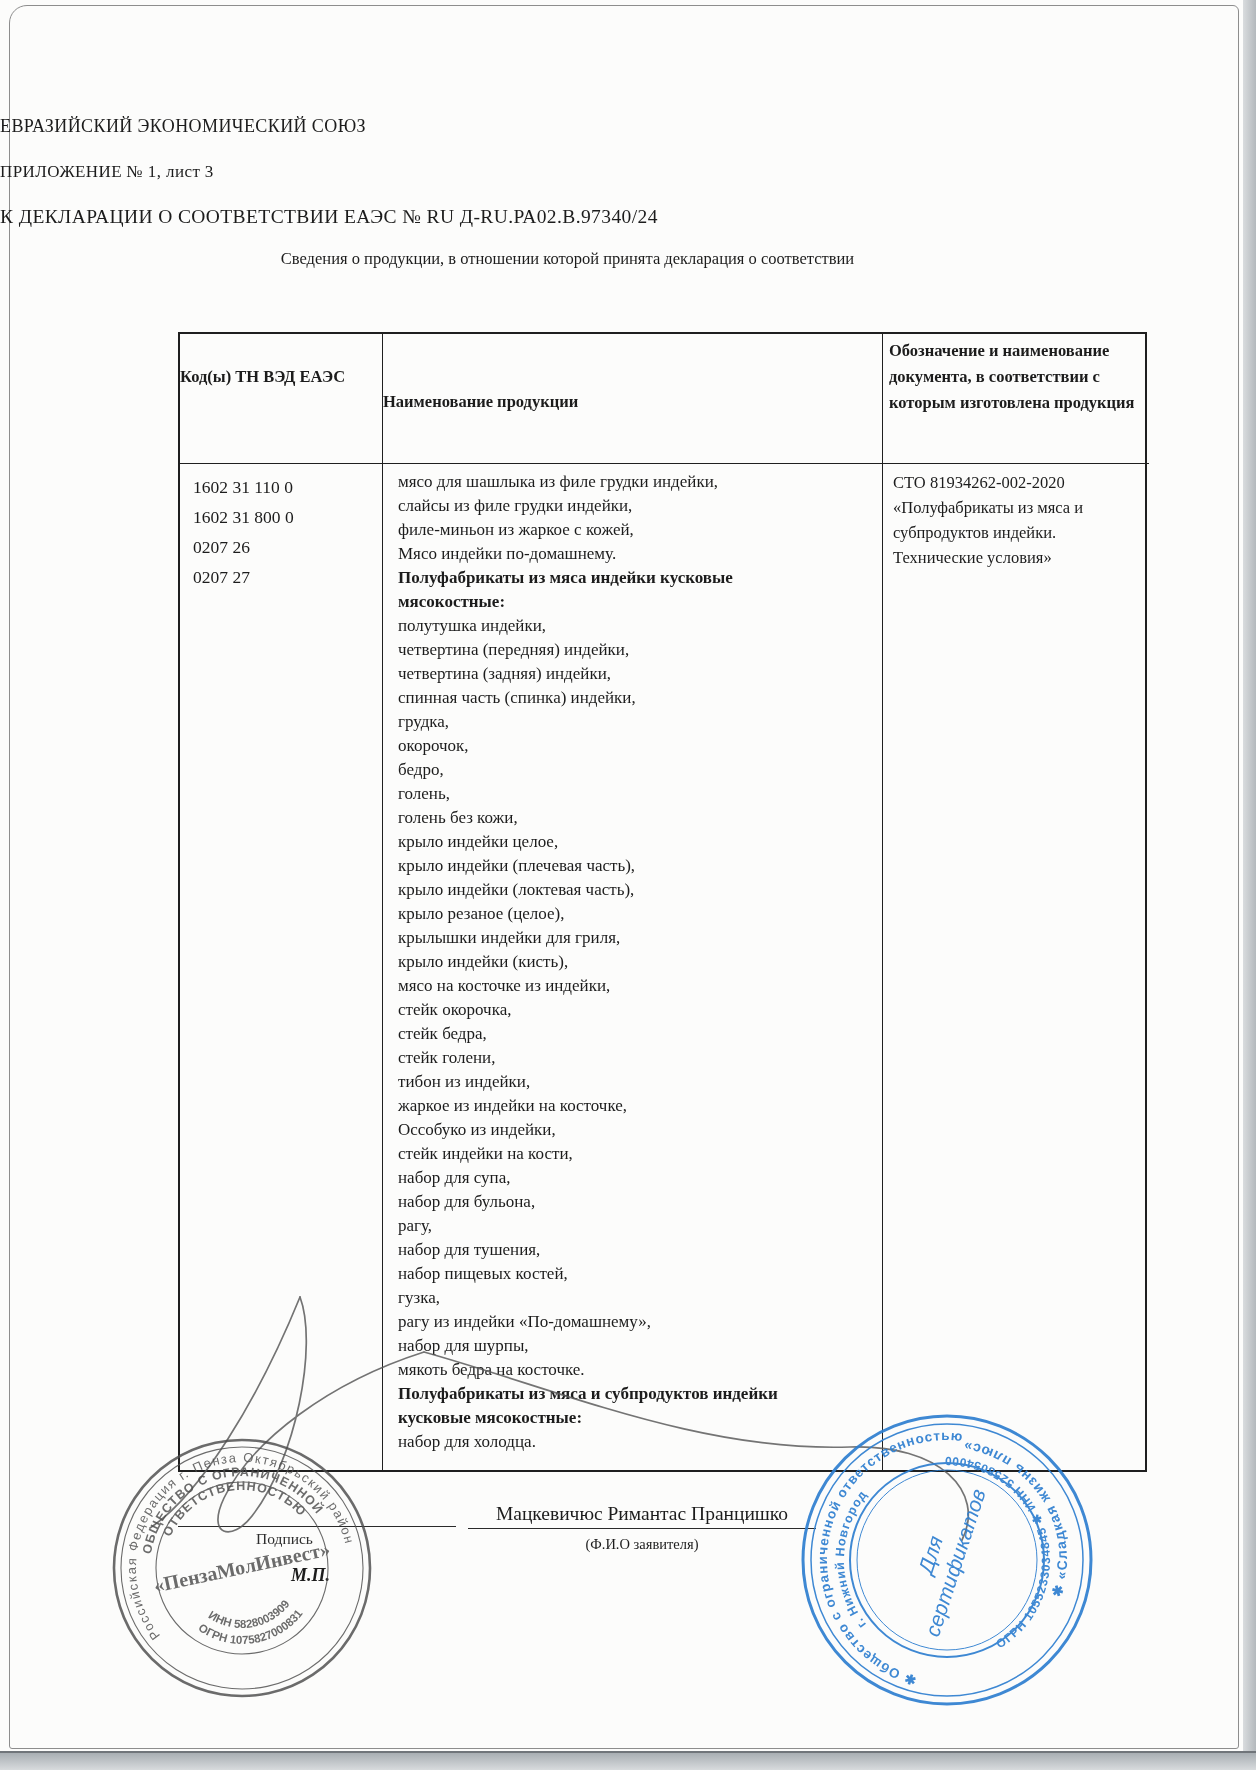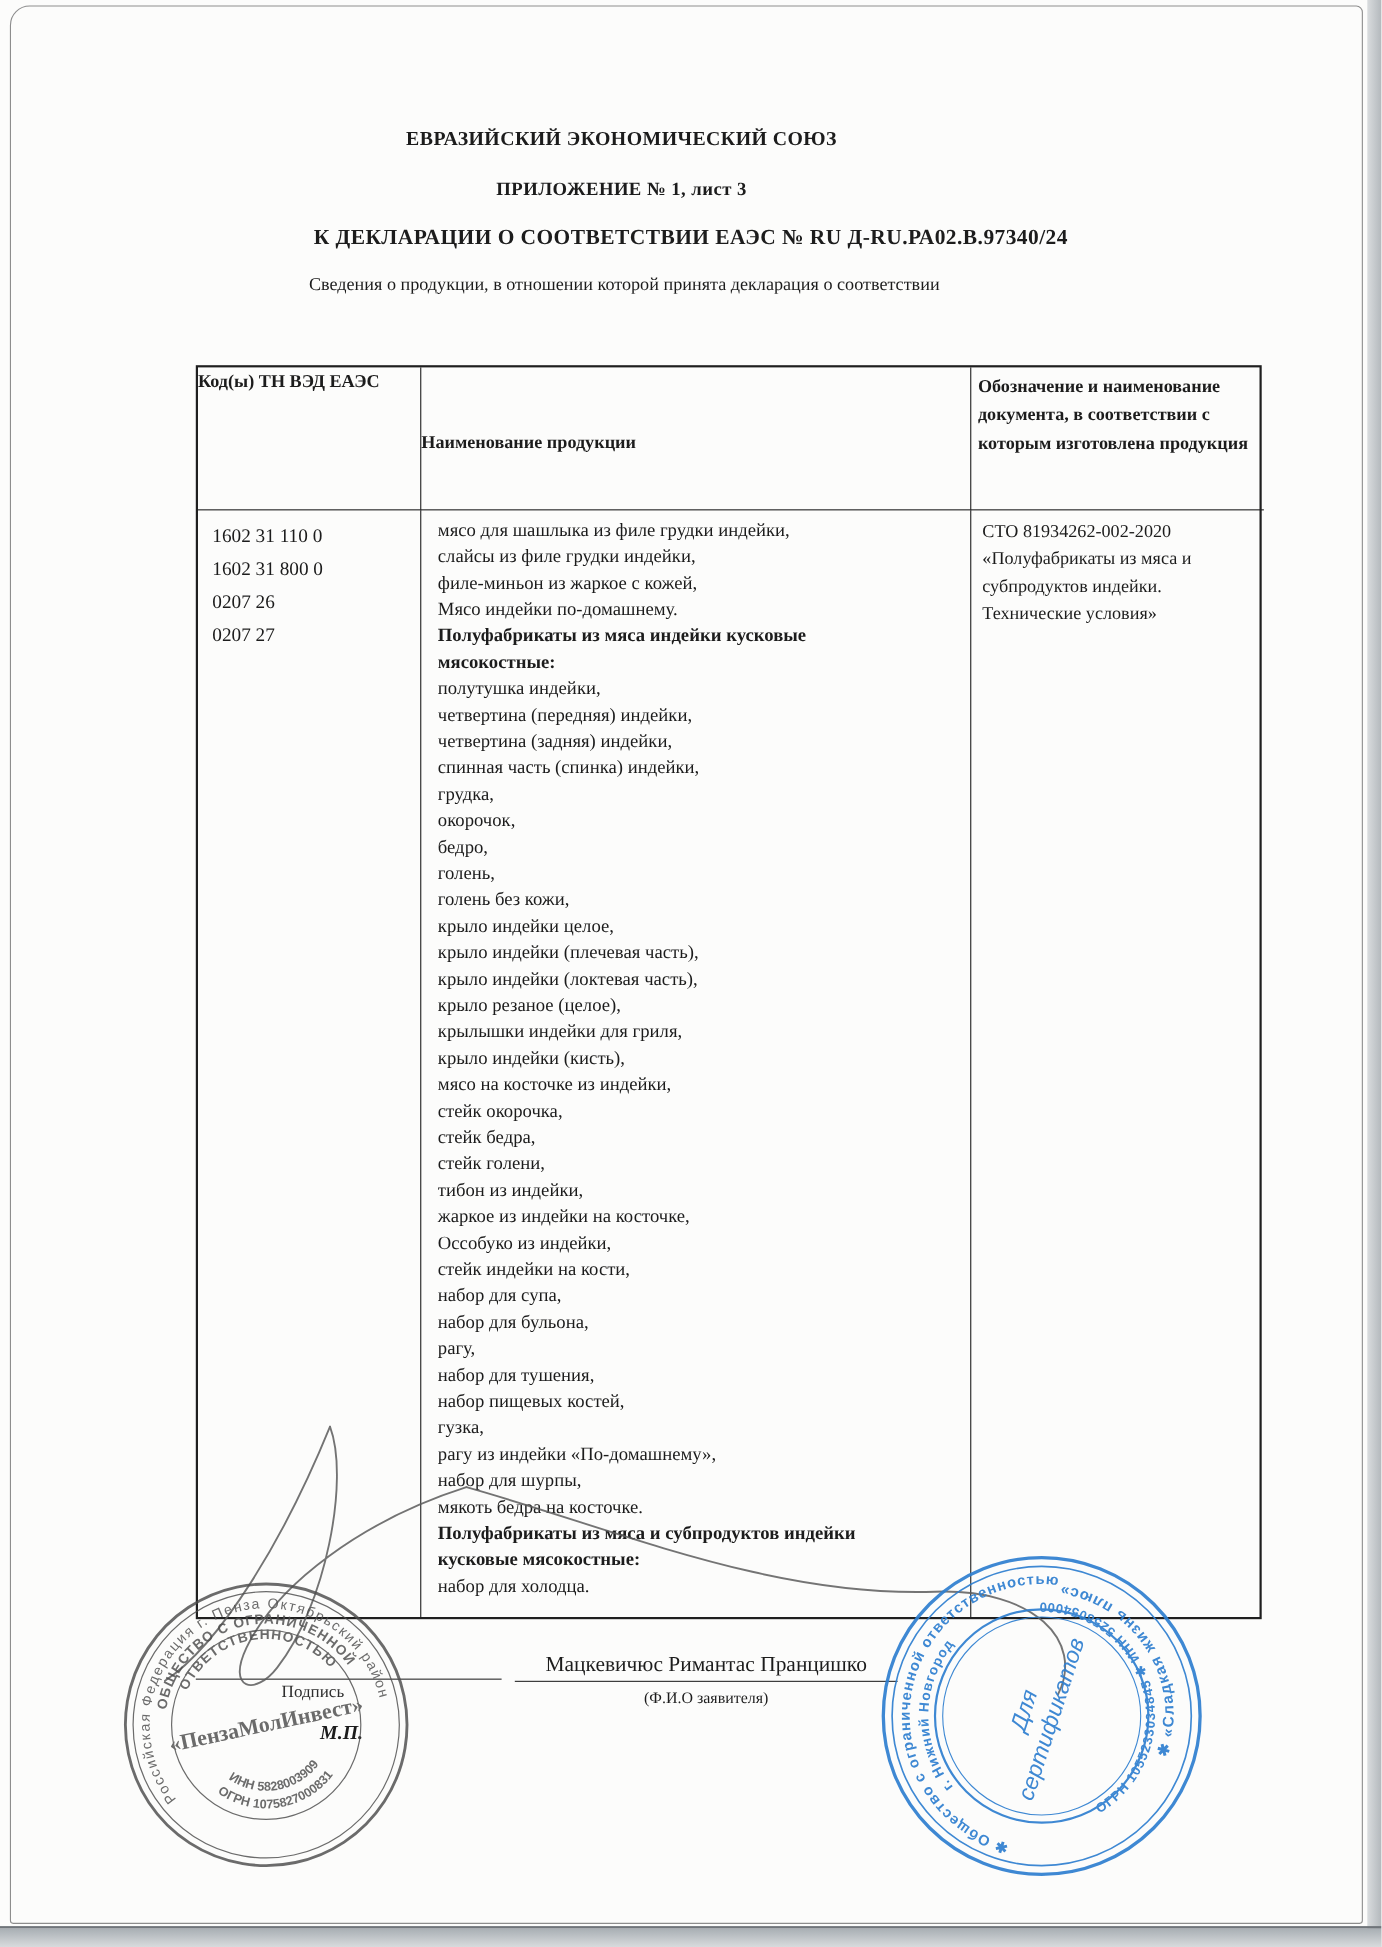--- a/index.html
+++ b/index.html
@@ -15,36 +15,36 @@
   }
   .edge-right{
     position:absolute;right:0;top:0;width:13px;height:1770px;
     background:linear-gradient(to right,#d9dcde,#b3b8bc);
   }
   .edge-bottom{
     position:absolute;left:0;bottom:0;width:1256px;height:17px;
     background:linear-gradient(to bottom,#a8aeb3,#d8dbdd);
     border-top:2px solid #70757a;
   }
-  .title{position:absolute;text-align:center;font-weight:bold;letter-spacing:.4px;}
+  .title{position:absolute;text-align:left;font-weight:normal;letter-spacing:.4px;}
   .t1{left:0;top:116;width:1130px;top:116px;font-size:18px;}
   .t2{left:0;top:162px;width:1130px;font-size:17px;}
   .t3{left:0;top:206px;width:1256px;font-size:19.5px;}
   .subtitle{position:absolute;left:0;top:249px;width:1135px;text-align:center;font-size:16.5px;font-weight:normal;}
 
   .doc-table{
     position:absolute;left:178px;top:332px;width:969px;height:1140px;
     border:2px solid #1f1f1f;box-sizing:border-box;
     display:grid;grid-template-columns:202px 500px 267px;grid-template-rows:130px 1fr;
   }
   .cell{box-sizing:border-box;}
   .cb{border-left:1.6px solid #1f1f1f;}
   .hb{border-bottom:1.8px solid #1f1f1f;}
   .hcell{font-weight:bold;font-size:16.5px;line-height:26px;}
-  .hc1{}
+  .hc1{padding-top:30px;}
   .hc2{padding-top:55px;}
   .hc3{padding:4px 6px 0 6px;}
   .codes-cell{padding:8px 4px 0 13px;font-size:17.5px;line-height:30px;}
   .products-cell{padding:6px 4px 0 15px;font-size:17px;line-height:24px;}
   .doc-cell{padding:6px 6px 0 10px;font-size:16.5px;line-height:25px;}
 
   .sig-line-left{position:absolute;left:178px;top:1526px;width:278px;border-top:1.7px solid #2a2a2a;}
   .podpis-label{position:absolute;left:256px;top:1530px;font-size:15.5px;color:#2e2e2e;}
   .sig-name{
     position:absolute;left:468px;top:1503px;width:348px;text-align:center;

